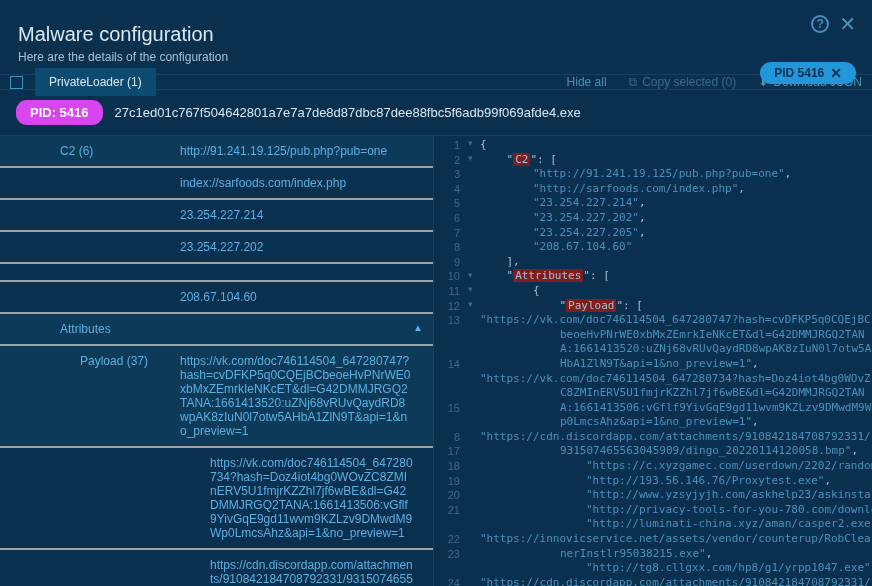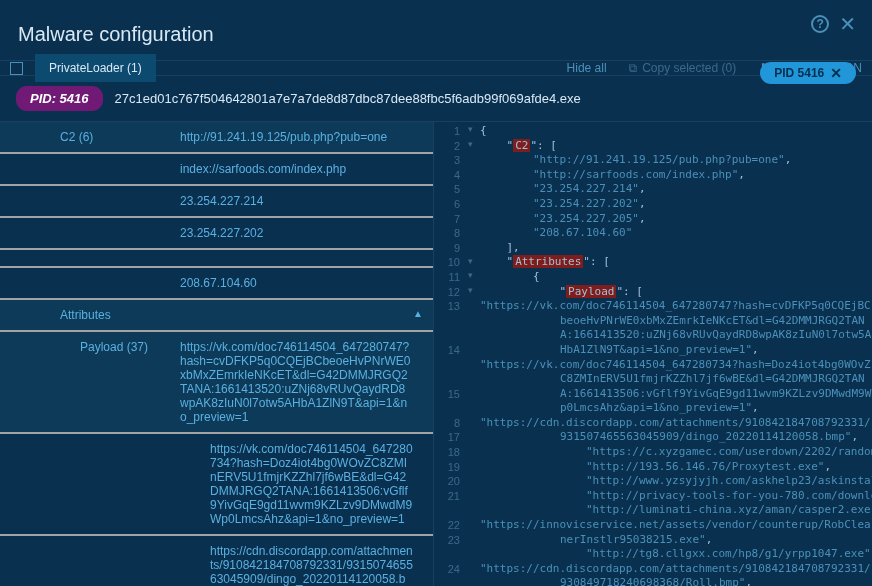--- a/index.html
+++ b/index.html
@@ -12,21 +12,21 @@
 .close-icon { color: #4a90b8; font-size: 20px; cursor: pointer; line-height: 1; }
 .pid-badge { background: #2196d8; color: #003050; padding: 3px 14px; border-radius: 11px; font-size: 12px; font-weight: bold; display: inline-flex; align-items: center; gap: 6px; position: absolute; right: 16px; top: 38px; margin-top: 24px; }
 .pid-badge .x { color: #003050; cursor: pointer; font-size: 14px; }
 .tabs-bar { display: flex; align-items: center; border-top: 1px solid #1a4060; border-bottom: 1px solid #1a4060; padding: 0 10px; height: 16px; }
 .checkbox { width: 13px; height: 13px; border: 1px solid #4a90b8; margin-right: 12px; cursor: pointer; }
 .tab { background: #0d4a70; color: #d8e8f4; padding: 7px 14px; font-size: 12px; cursor: pointer; }
 .actions { margin-left: auto; display: flex; gap: 22px; align-items: center; }
 .action { color: #4a90b8; font-size: 12px; cursor: pointer; display: flex; align-items: center; gap: 5px; }
 .action.disabled { color: #3a6a88; }
 .pid-row { display: flex; align-items: center; padding: 10px 16px; gap: 12px; border-bottom: 1px solid #1a4060; }
-.pid-highlight { background: #701a75; color: #fff; padding: 5px 14px; border-radius: 11px; font-size: 13px; font-weight: bold; font-style: italic; }
+.pid-highlight { background: #d946ef; color: #fff; padding: 5px 14px; border-radius: 11px; font-size: 13px; font-weight: bold; }
 .filename { color: #d8e8f4; font-size: 13px; }
 .content { display: flex; height: 468px; }
 .left-panel { width: 434px; overflow-y: auto; border-right: 1px solid #1a4060; }
 .right-panel { flex: 1; display: flex; overflow: hidden; }
 .section-row { display: flex; padding: 8px 10px; border-bottom: 2px solid #a3a3a3; }
 .section-row.header-row { background: #0c3a58; }
 .section-label { width: 170px; color: #5ab0e0; font-size: 12px; padding-left: 50px; }
 .section-value { flex: 1; color: #5ab0e0; font-size: 12px; word-break: break-all; padding-right: 10px; }
 .chevron { color: #5ab0e0; margin-left: auto; cursor: pointer; font-size: 10px; }
 .gutter { width: 32px; background: #0a3050; text-align: right; padding-right: 6px; color: #3a6a88; font-size: 11px; line-height: 14.6px; padding-top: 2px; }
@@ -40,20 +40,21 @@
 .str { color: #4a90b8; }
 .url { color: #4a90b8; }
 .brace { color: #a0c0d8; }
 .hl-key { background: #7f1d1d; padding: 0 2px; }
 </style>
 </head>
 <body>
 
 <div class="header">
   <div class="title">Malware configuration</div>
+  <div class="subtitle">Here are the details of the configuration</div>
   <div class="header-icons">
     <div class="help-icon">?</div>
     <div class="close-icon">✕</div>
   </div>
   <div class="pid-badge">
     <span>PID 5416</span>
     <span class="x">✕</span>
   </div>
 </div>
 

